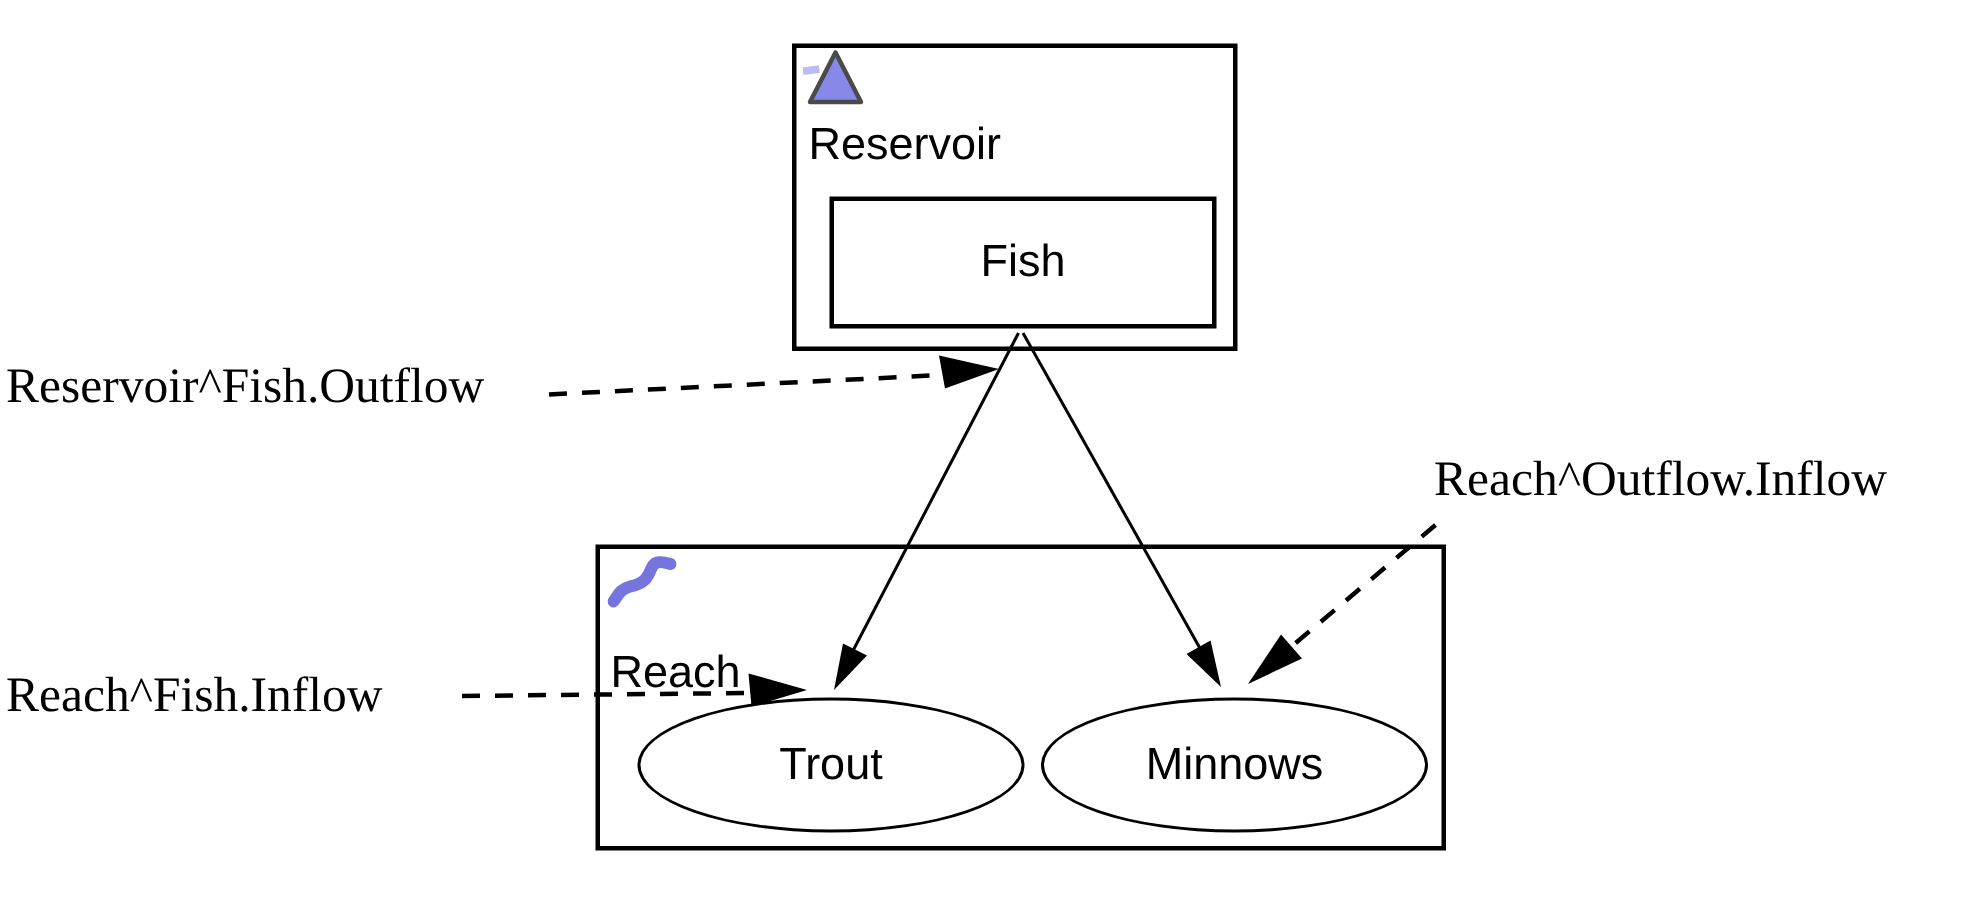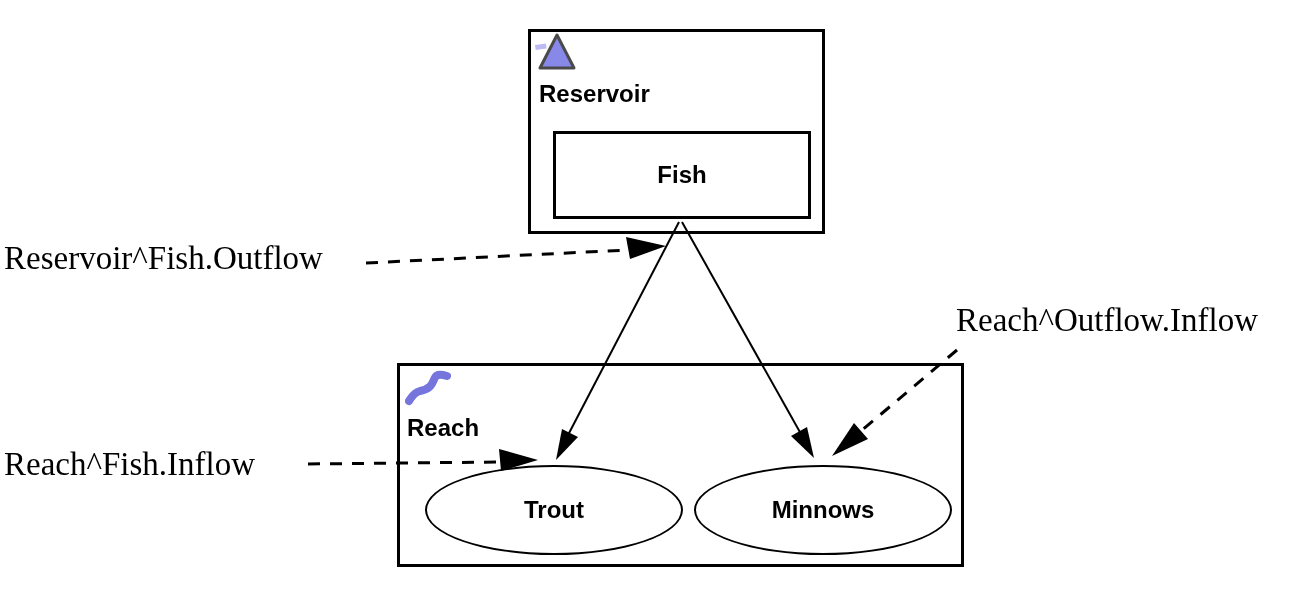--- a/index.html
+++ b/index.html
@@ -11,22 +11,22 @@
     overflow:hidden;
   }
   .box{
     position:absolute;
     border:3px solid #000000;
     box-sizing:border-box;
     background:transparent;
   }
   .node-label{
     font-family:"Liberation Sans",sans-serif;
-    font-weight:bold;
-    font-size:24px;
+    font-weight:normal;
+    font-size:30px;
     color:#000000;
     line-height:1;
     white-space:nowrap;
   }
   .corner-label{ position:absolute; }
   .center-label{
     position:absolute; inset:0;
     display:flex; align-items:center; justify-content:center;
   }
   .ellipse{
@@ -69,21 +69,21 @@
       <span class="node-label center-label">Fish</span>
     </div>
   </div>
 
   <div class="box" style="left:397px;top:363px;width:567px;height:204px;">
     <span class="icon" style="left:5px;top:2px;">
       <svg width="46" height="42" viewBox="0 0 46 42">
         <path d="M42,8 C22,2 36,19 15,23 C8,25 7,29 4,33" fill="none" stroke="#7575dd" stroke-width="8" stroke-linecap="round"></path>
       </svg>
     </span>
-    <span class="node-label corner-label" style="left:7px;top:50px;">Reach</span>
+    <span class="node-label corner-label" style="left:7px;top:68px;">Reach</span>
 
     <div class="ellipse" style="left:25px;top:99px;width:258px;height:90px;text-align:center;">
       <span class="node-label center-label">Trout</span>
     </div>
 
     <div class="ellipse" style="left:294px;top:99px;width:258px;height:90px;">
       <span class="node-label center-label">Minnows</span>
     </div>
   </div>
 

